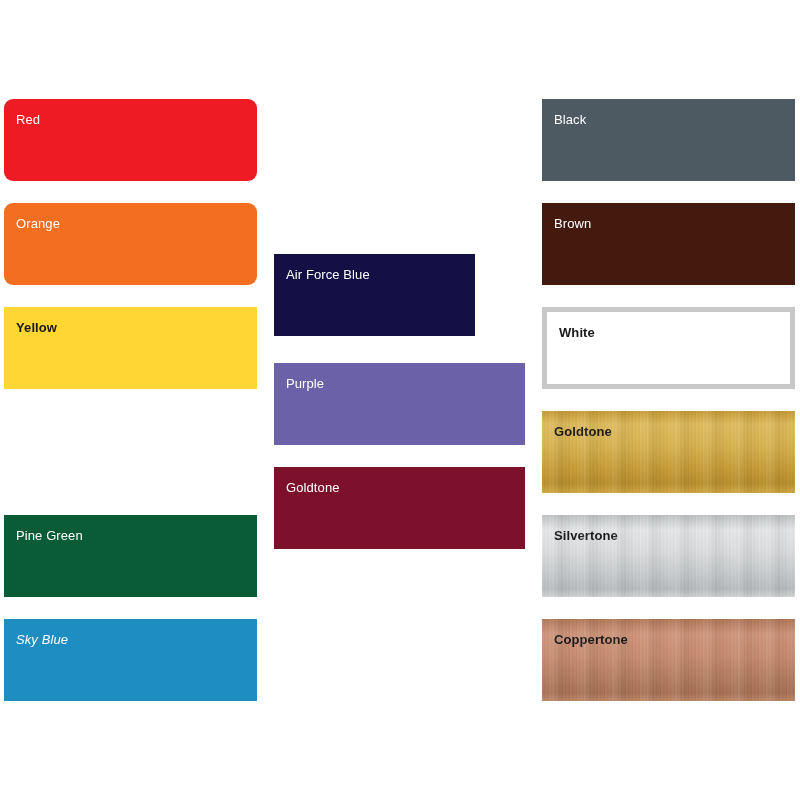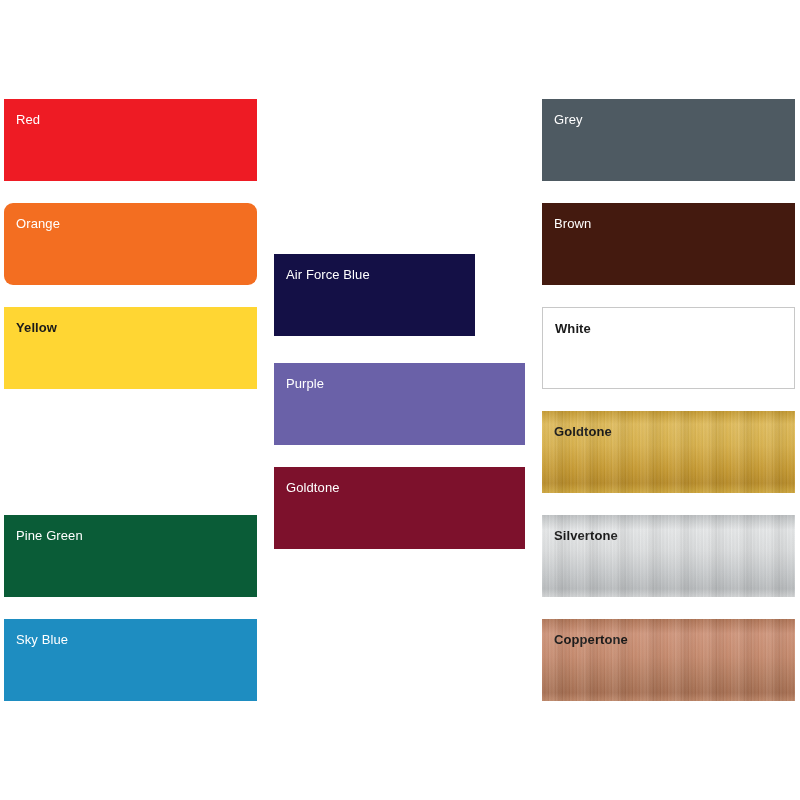--- a/index.html
+++ b/index.html
@@ -33,21 +33,21 @@
     line-height: 15px;
     font-family: "Liberation Sans", sans-serif;
     letter-spacing: 0.1px;
     white-space: nowrap;
   }
   .light-text .swatch-label { color: #ffffff; }
   .dark-text  .swatch-label { color: #1a1a1a; font-weight: bold; }
 
   
   .outlined {
-    border: 1px solid #4d7c0f;
+    border: 5px solid #4d7c0f;
     padding-left: 24px;
   }
 
   
   .metal::before {
     content: "";
     position: absolute;
     left: 0; top: 0; right: 0; bottom: 0;
     background-image:
       repeating-linear-gradient(
@@ -80,46 +80,46 @@
   .metal-sheen {
     position: absolute;
     left: 0; top: 0; right: 0; bottom: 0;
     pointer-events: none;
   }
 </style>
 </head>
 <body>
 
 <div id="swatch-board" style="background: rgb(255, 255, 255); width: 800px; height: 800px;">
-    <div class="swatch light-text" style="left: 4px; top: 99px; width: 253px; height: 82px; background: rgb(238, 27, 36);">
+    <div class="swatch light-text" style="left: 4px; top: 99px; width: 253px; height: 82px; background: rgb(238, 27, 36); border-radius: 9px;">
       <span class="swatch-label" style="color: rgb(255, 255, 255);">Red</span>
     </div>
     <div class="swatch light-text" style="left: 4px; top: 203px; width: 253px; height: 82px; background: rgb(243, 110, 33); border-radius: 9px;">
       <span class="swatch-label" style="color: rgb(255, 255, 255);">Orange</span>
     </div>
     <div class="swatch dark-text" style="left: 4px; top: 307px; width: 253px; height: 82px; background: rgb(255, 214, 51);">
       <span class="swatch-label" style="color: rgb(26, 26, 26);">Yellow</span>
     </div>
     <div class="swatch light-text" style="left: 4px; top: 515px; width: 253px; height: 82px; background: rgb(10, 92, 55);">
       <span class="swatch-label" style="color: rgb(255, 255, 255);">Pine Green</span>
     </div>
     <div class="swatch light-text" style="left: 4px; top: 619px; width: 253px; height: 82px; background: rgb(30, 141, 193);">
-      <span class="swatch-label" style="color: rgb(255, 255, 255);">Sky Blue</span>
+      <span class="swatch-label" style="color: rgb(255, 255, 255); font-style: italic;">Sky Blue</span>
     </div>
     <div class="swatch light-text" style="left: 274px; top: 254px; width: 201px; height: 82px; background: rgb(20, 16, 70);">
       <span class="swatch-label" style="color: rgb(255, 255, 255);">Air Force Blue</span>
     </div>
     <div class="swatch light-text" style="left: 274px; top: 363px; width: 251px; height: 82px; background: rgb(106, 97, 168);">
       <span class="swatch-label" style="color: rgb(255, 255, 255);">Purple</span>
     </div>
     <div class="swatch light-text" style="left: 274px; top: 467px; width: 251px; height: 82px; background: rgb(125, 17, 44);">
       <span class="swatch-label" style="color: rgb(255, 255, 255);">Goldtone</span>
     </div>
     <div class="swatch light-text" style="left: 542px; top: 99px; width: 253px; height: 82px; background: rgb(78, 90, 98);">
-      <span class="swatch-label" style="color: rgb(255, 255, 255);">Grey</span>
+      <span class="swatch-label" style="color: rgb(255, 255, 255);">Black</span>
     </div>
     <div class="swatch light-text" style="left: 542px; top: 203px; width: 253px; height: 82px; background: rgb(68, 26, 15);">
       <span class="swatch-label" style="color: rgb(255, 255, 255);">Brown</span>
     </div>
     <div class="swatch dark-text outlined" style="left: 542px; top: 307px; width: 253px; height: 82px; background: rgb(255, 255, 255); border-color: rgb(200, 200, 200);">
       <span class="swatch-label" style="color: rgb(26, 26, 26);">White</span>
     </div>
     <div class="swatch dark-text metal" style="left: 542px; top: 411px; width: 253px; height: 82px; background: linear-gradient(rgb(197, 154, 47) 0%, rgb(224, 187, 88) 16%, rgb(217, 177, 74) 42%, rgb(200, 155, 49) 70%, rgb(185, 140, 39) 88%, rgb(207, 166, 58) 100%);">
       <div class="metal-sheen"></div>
       <span class="swatch-label" style="color: rgb(26, 26, 26);">Goldtone</span>

